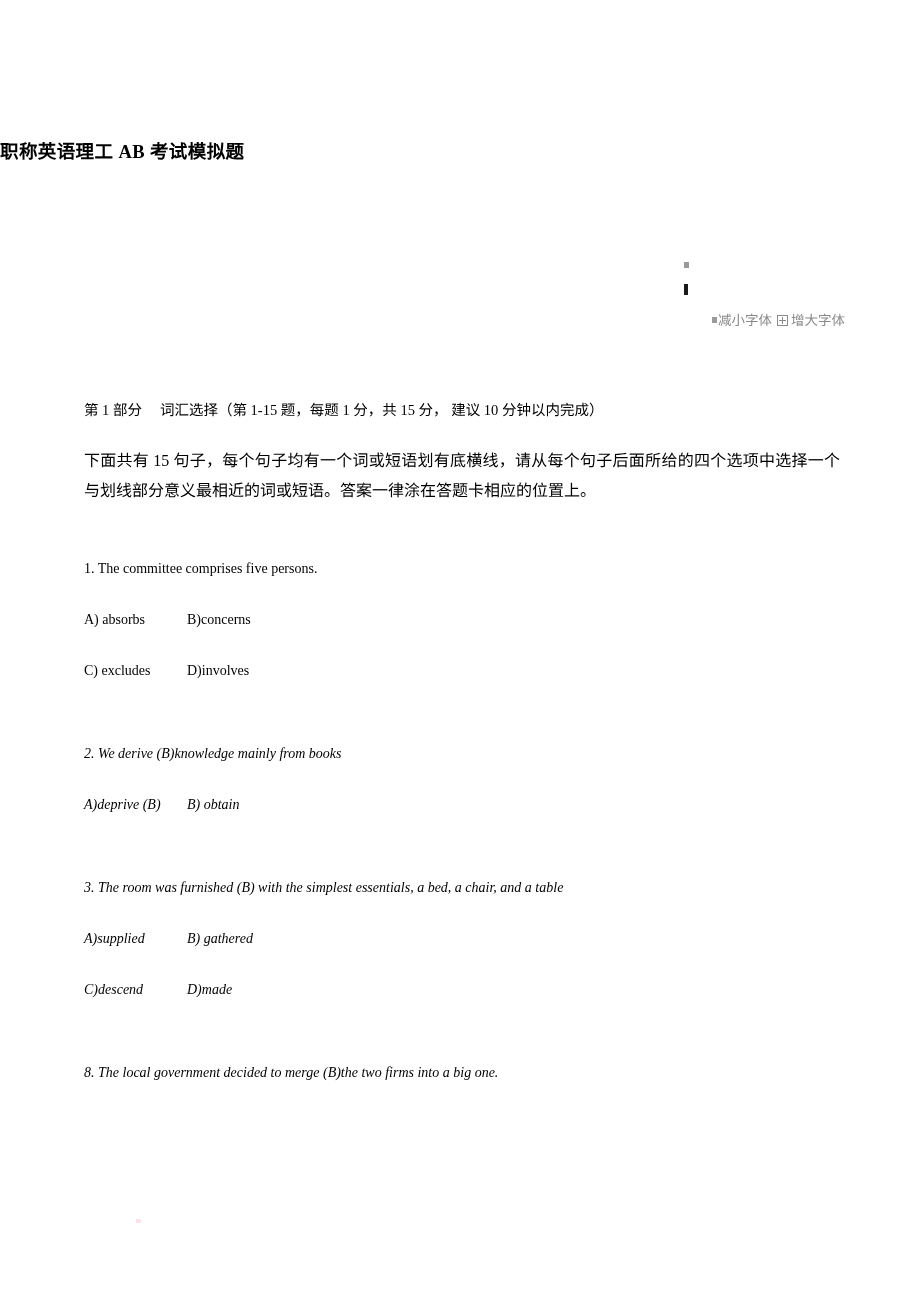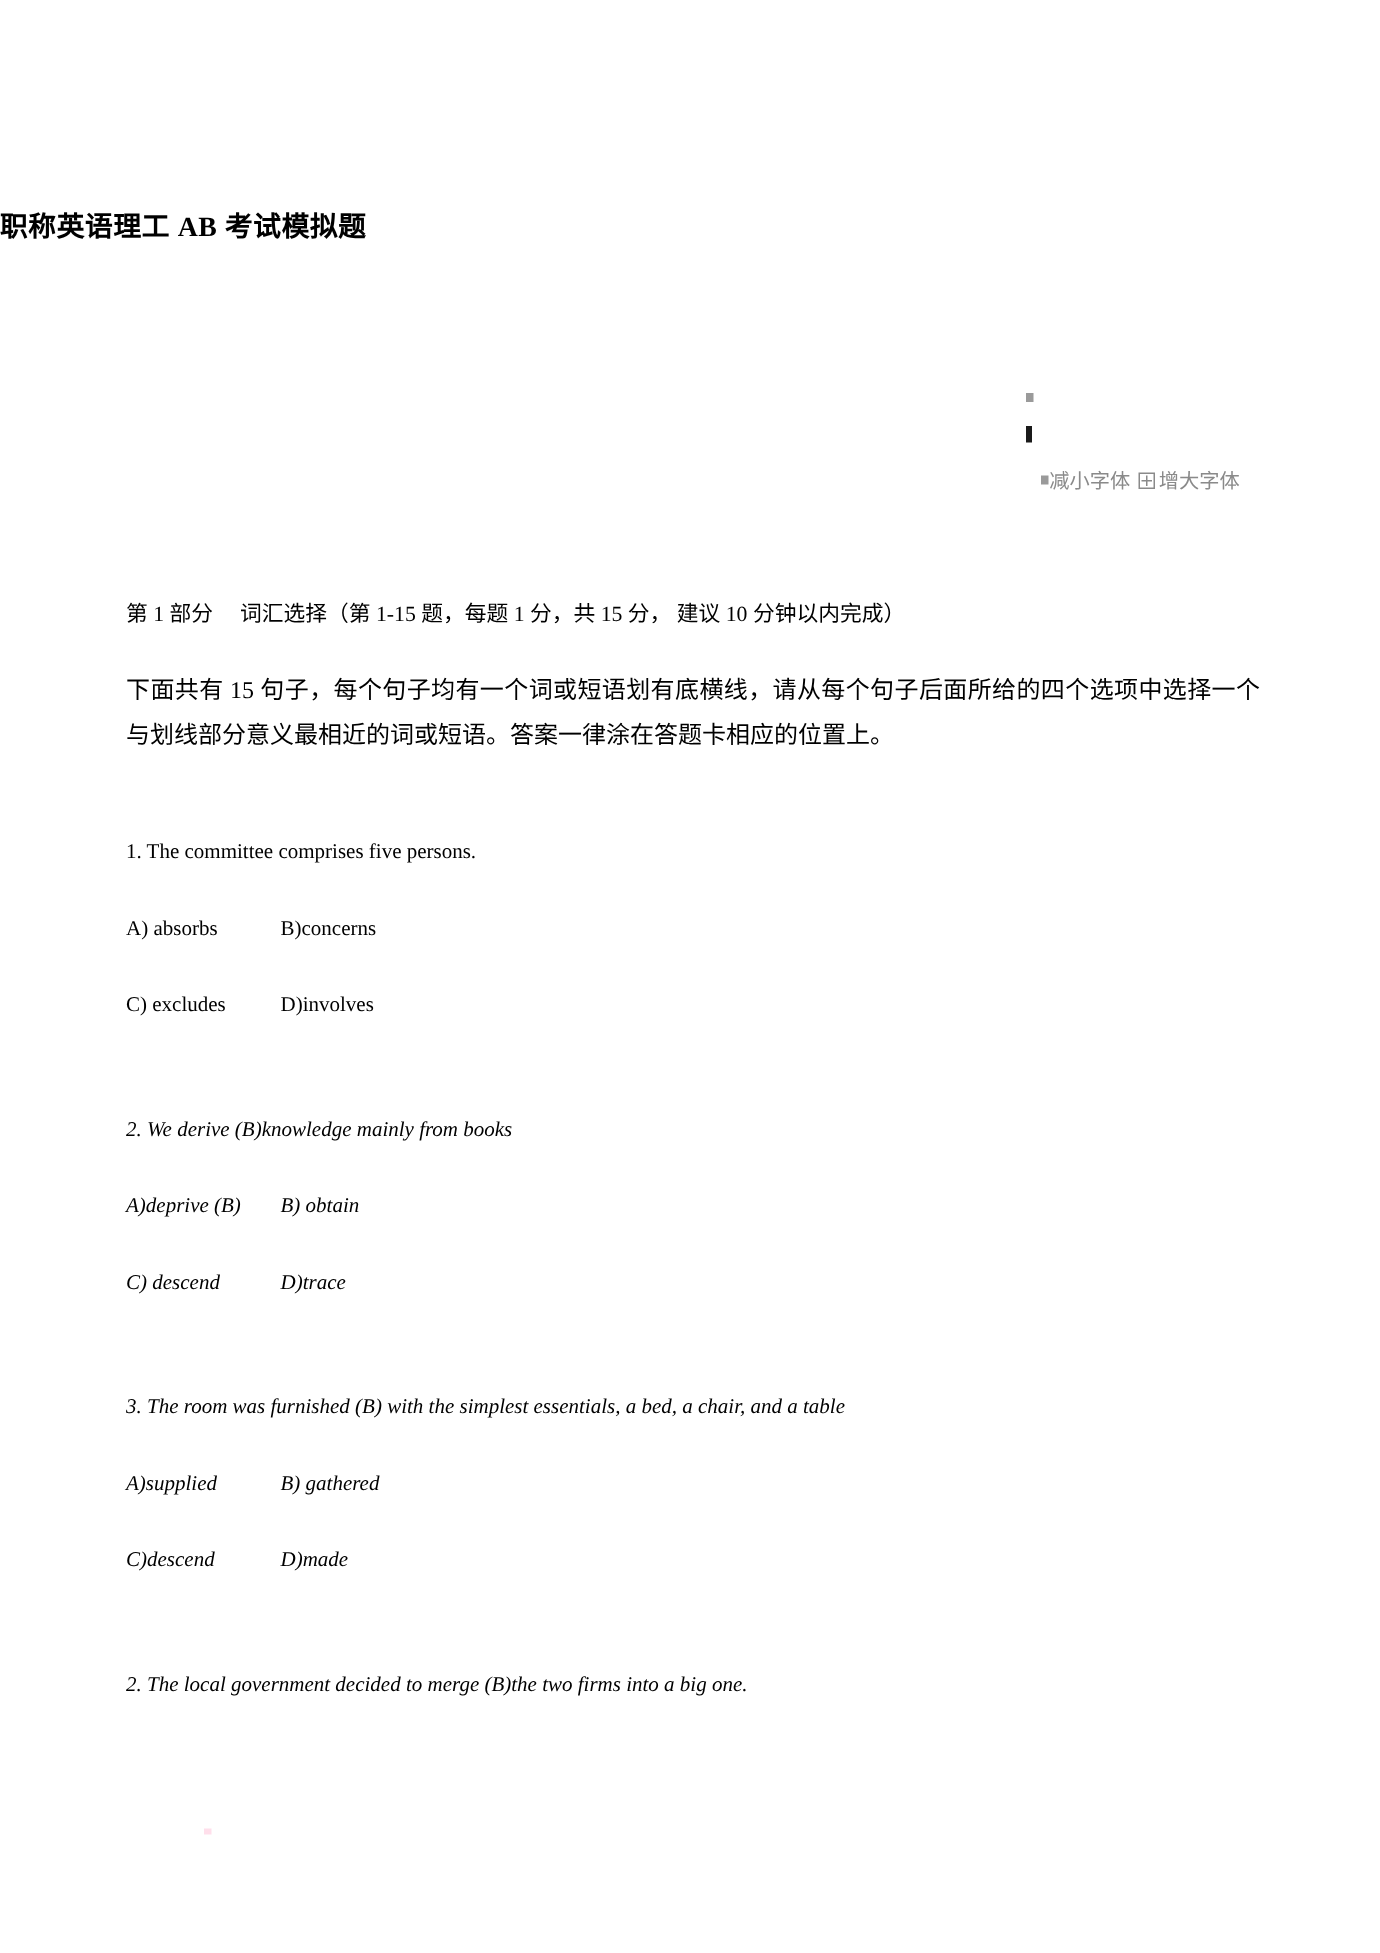--- a/index.html
+++ b/index.html
@@ -71,21 +71,21 @@
     height: 11px;
     background: #1a1a1a;
     margin: 0 0 17px 0;
   }
   .fontsize-row {
     position: absolute;
     left: 0;
     top: 52px;
     width: 170px;
     white-space: nowrap;
-    text-align: center;
+    text-align: right;
     display: block;
   }
   .mini-square {
     display: inline-block;
     width: 5px;
     height: 6px;
     background: #9a9a9a;
     vertical-align: 2px;
     margin-right: 1px;
   }
@@ -203,36 +203,33 @@
       <p class="q-options">
         <span class="opt">C) excludes</span><span class="opt second">D)involves</span>
       </p>
     </div>
 
     <div class="question-block">
       <p class="q-stem">2. We derive (B)knowledge mainly from books</p>
       <p class="q-options">
         <span class="opt">A)deprive (B)</span><span class="opt second">B) obtain</span>
       </p>
-      <p class="q-options">
-        <span class="opt">C) descend</span><span class="opt second">D)trace</span>
-      </p>
     </div>
 
     <div class="question-block">
       <p class="q-stem">3. The room was furnished (B) with the simplest essentials, a bed, a chair, and a table</p>
       <p class="q-options">
         <span class="opt">A)supplied</span><span class="opt second">B) gathered</span>
       </p>
       <p class="q-options">
         <span class="opt">C)descend</span><span class="opt second">D)made</span>
       </p>
     </div>
 
     <div class="question-block">
-      <p class="q-stem">2. The local government decided to merge (B)the two firms into a big one.</p>
+      <p class="q-stem">8. The local government decided to merge (B)the two firms into a big one.</p>
     </div>
 
   </div>
 
   <span class="pink-artifact"></span>
 
 </div>
 
 </body></html>

